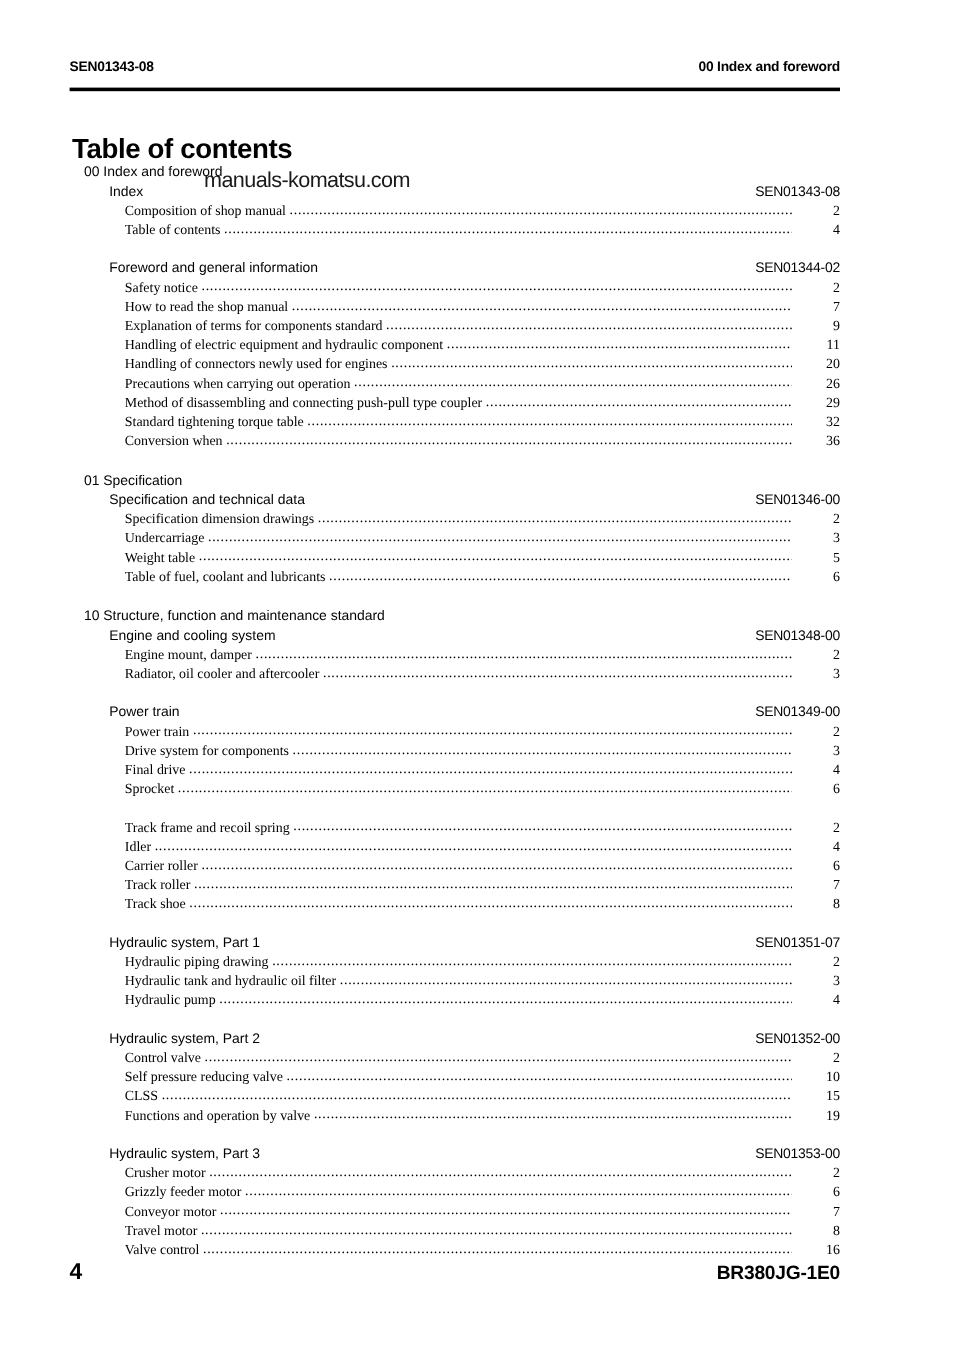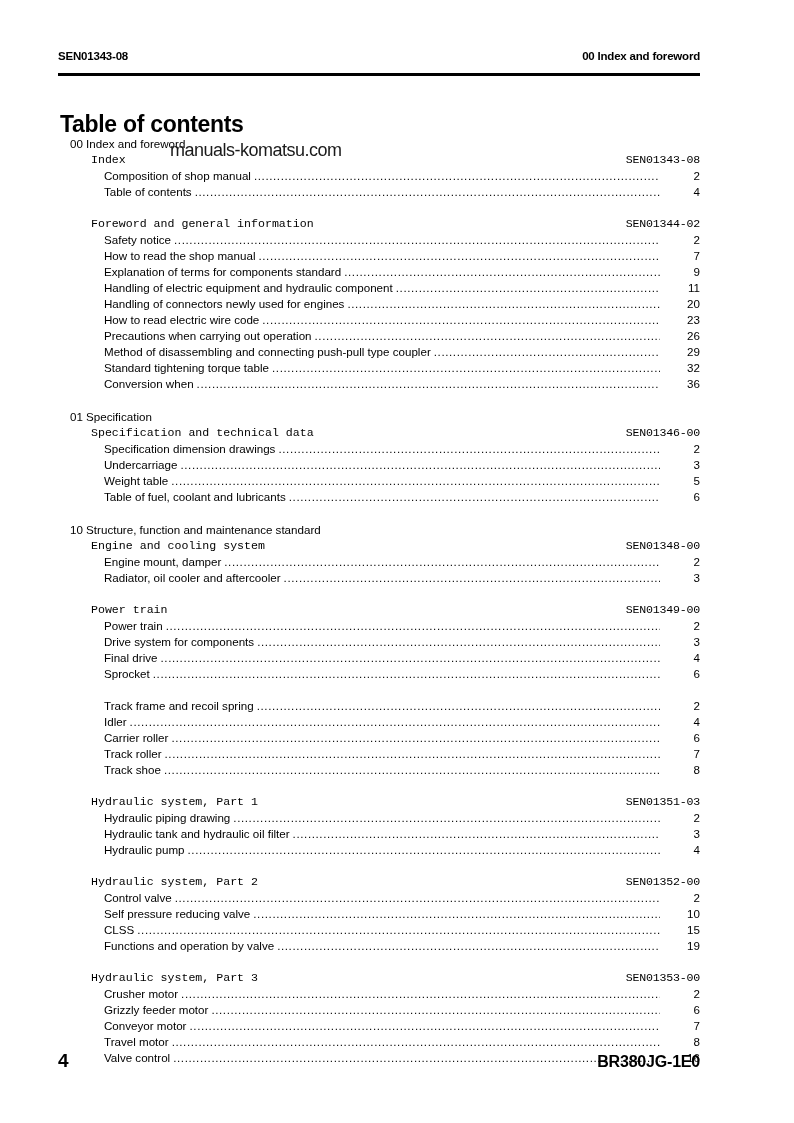--- a/index.html
+++ b/index.html
@@ -89,38 +89,38 @@
   }
 
   
   .lvl-group {
     display: flex;
     align-items: flex-start;
     padding-left: 33px;
     height: 16px;
     line-height: 16px;
     white-space: nowrap;
-    font-family: Liberation Mono, monospace;
   }
   .lvl-group .g-title { flex: 0 0 auto; }
   .lvl-group .g-spacer { flex: 1 1 auto; }
   .lvl-group .g-code {
     flex: 0 0 auto;
     text-align: right;
     letter-spacing: -0.2px;
   }
 
   
   .lvl-entry {
     display: flex;
-    align-items: flex-end;
+    align-items: center;
     padding-left: 46px;
     height: 16px;
     line-height: 16px;
     white-space: nowrap;
+    font-family: Liberation Serif, serif;
   }
   .lvl-entry .e-title { flex: 0 0 auto; padding-right: 3px; }
   .lvl-entry .e-dots {
     flex: 1 1 auto;
     overflow: hidden;
     height: 13px;
     position: relative;
   }
   .lvl-entry .e-dots::after {
     content: "........................................................................................................................................................................";
@@ -219,25 +219,20 @@
           <span class="e-title">Handling of electric equipment and hydraulic component</span>
           <span class="e-dots"></span>
           <span class="e-page">11</span>
         </div>
         <div class="lvl-entry">
           <span class="e-title">Handling of connectors newly used for engines</span>
           <span class="e-dots"></span>
           <span class="e-page">20</span>
         </div>
         <div class="lvl-entry">
-          <span class="e-title">How to read electric wire code</span>
-          <span class="e-dots"></span>
-          <span class="e-page">23</span>
-        </div>
-        <div class="lvl-entry">
           <span class="e-title">Precautions when carrying out operation</span>
           <span class="e-dots"></span>
           <span class="e-page">26</span>
         </div>
         <div class="lvl-entry">
           <span class="e-title">Method of disassembling and connecting push-pull type coupler</span>
           <span class="e-dots"></span>
           <span class="e-page">29</span>
         </div>
         <div class="lvl-entry">
@@ -347,21 +342,21 @@
         </div>
         <div class="lvl-entry">
           <span class="e-title">Track shoe</span>
           <span class="e-dots"></span>
           <span class="e-page">8</span>
         </div>
         <div class="gap-sm"></div>
         <div class="lvl-group">
           <span class="g-title">Hydraulic system, Part 1</span>
           <span class="g-spacer"></span>
-          <span class="g-code">SEN01351-03</span>
+          <span class="g-code">SEN01351-07</span>
         </div>
         <div class="lvl-entry">
           <span class="e-title">Hydraulic piping drawing</span>
           <span class="e-dots"></span>
           <span class="e-page">2</span>
         </div>
         <div class="lvl-entry">
           <span class="e-title">Hydraulic tank and hydraulic oil filter</span>
           <span class="e-dots"></span>
           <span class="e-page">3</span>

